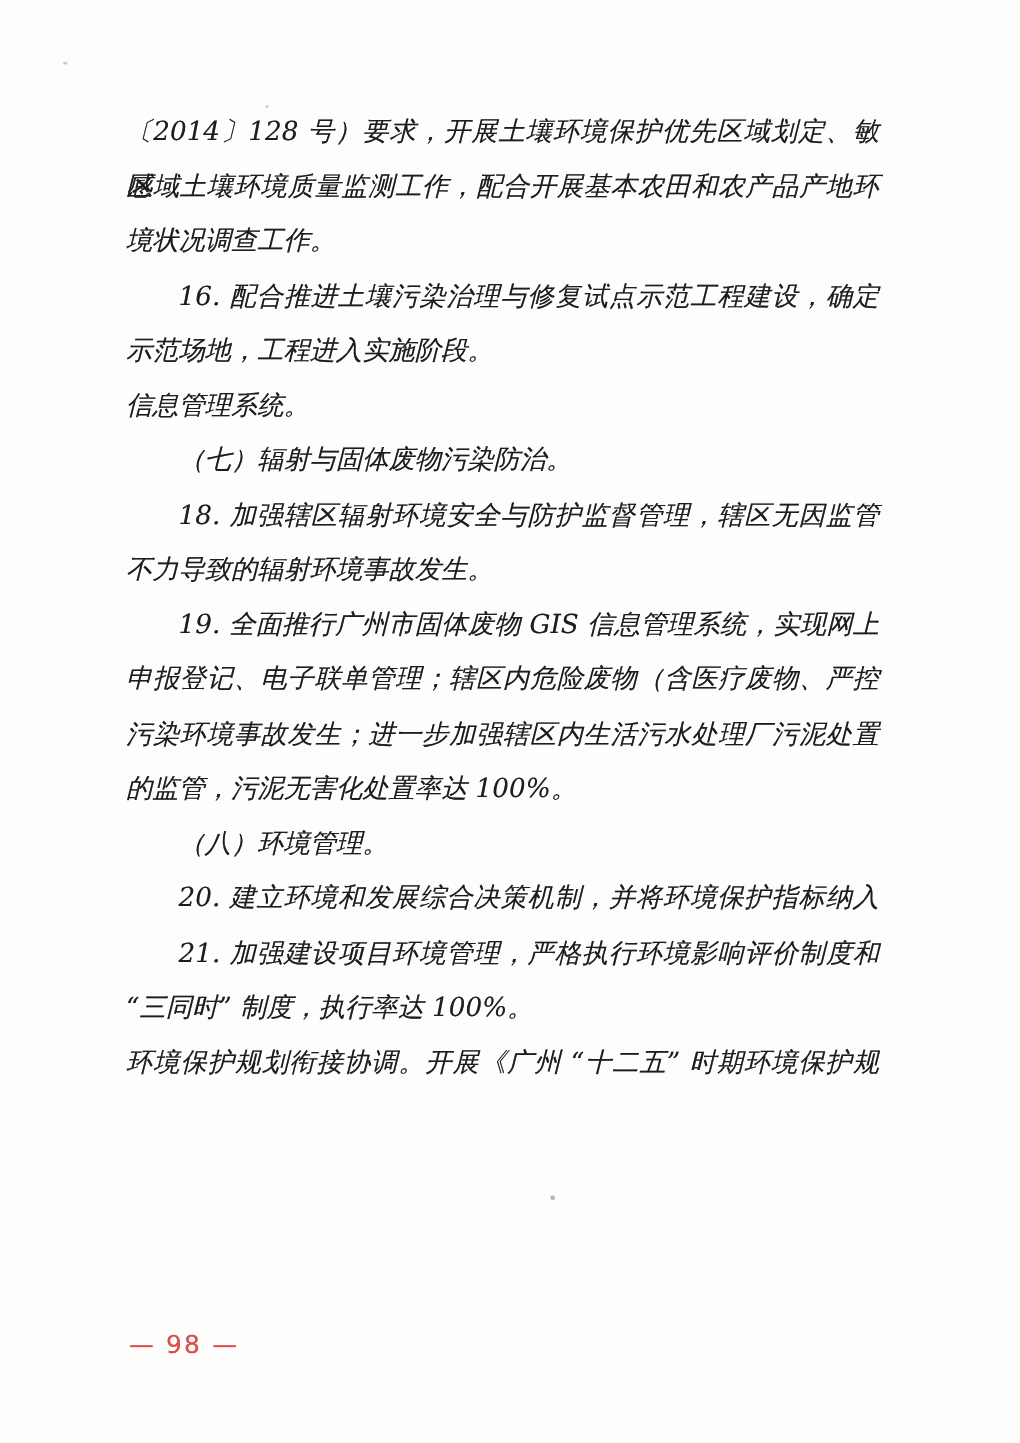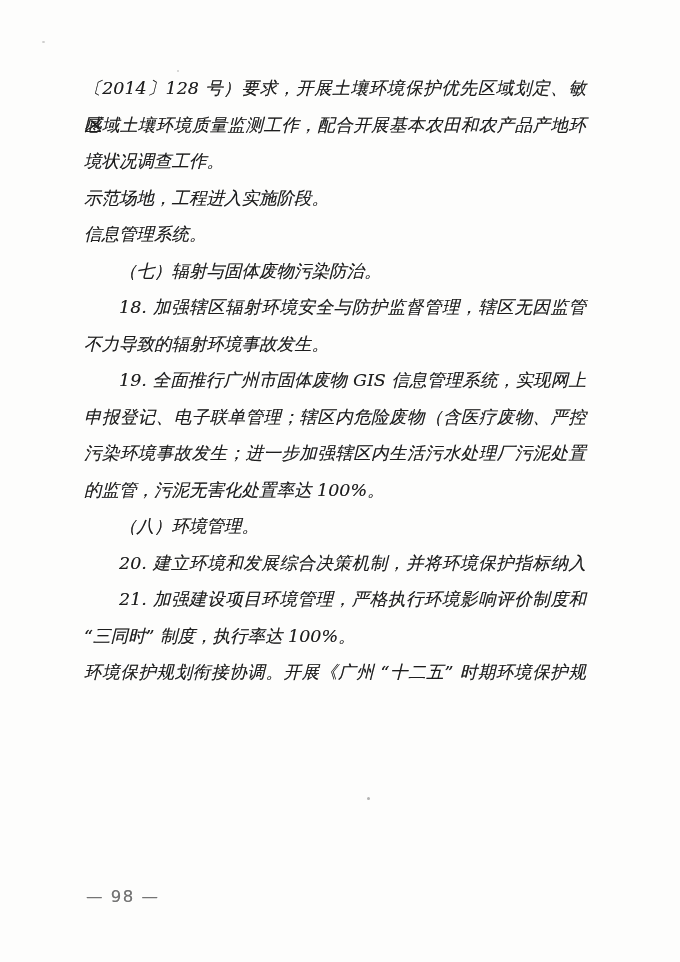--- a/index.html
+++ b/index.html
@@ -39,21 +39,21 @@
   }
   .line.indent {
     text-indent: 35px;
   }
   .page-number {
     position: absolute;
     left: 86px;
     top: 886px;
     font-size: 16.5px;
     line-height: 22px;
-    color: #737373;
+    color: #ef4444;
     letter-spacing: 1.5px;
     font-family: "DejaVu Sans", "Liberation Sans", sans-serif;
     text-shadow: 0 0 0.4px rgba(20,20,20,0.4);
   }
   .speck {
     position: absolute;
     border-radius: 50%;
     background: rgba(60,60,60,0.25);
   }
   .speck.s1 { left: 42px;  top: 41px;  width: 3px; height: 2px; }
@@ -61,20 +61,21 @@
   .speck.s3 { left: 367px; top: 797px; width: 3px; height: 3px; background: rgba(40,40,40,0.35); }
 </style>
 </head>
 <body>
 
 <div class="page">
   <div class="doc-body">
       <div class="line fill">〔2014〕128 号）要求，开展土壤环境保护优先区域划定、敏感</div>
       <div class="line fill">区域土壤环境质量监测工作，配合开展基本农田和农产品产地环</div>
       <div class="line">境状况调查工作。</div>
+      <div class="line indent fill">16. 配合推进土壤污染治理与修复试点示范工程建设，确定</div>
       <div class="line">示范场地，工程进入实施阶段。</div>
       <div class="line">信息管理系统。</div>
       <div class="line indent">（七）辐射与固体废物污染防治。</div>
       <div class="line indent fill">18. 加强辖区辐射环境安全与防护监督管理，辖区无因监管</div>
       <div class="line">不力导致的辐射环境事故发生。</div>
       <div class="line indent fill">19. 全面推行广州市固体废物 GIS 信息管理系统，实现网上</div>
       <div class="line fill">申报登记、电子联单管理；辖区内危险废物（含医疗废物、严控</div>
       <div class="line fill">污染环境事故发生；进一步加强辖区内生活污水处理厂污泥处置</div>
       <div class="line">的监管，污泥无害化处置率达 100%。</div>
       <div class="line indent">（八）环境管理。</div>

